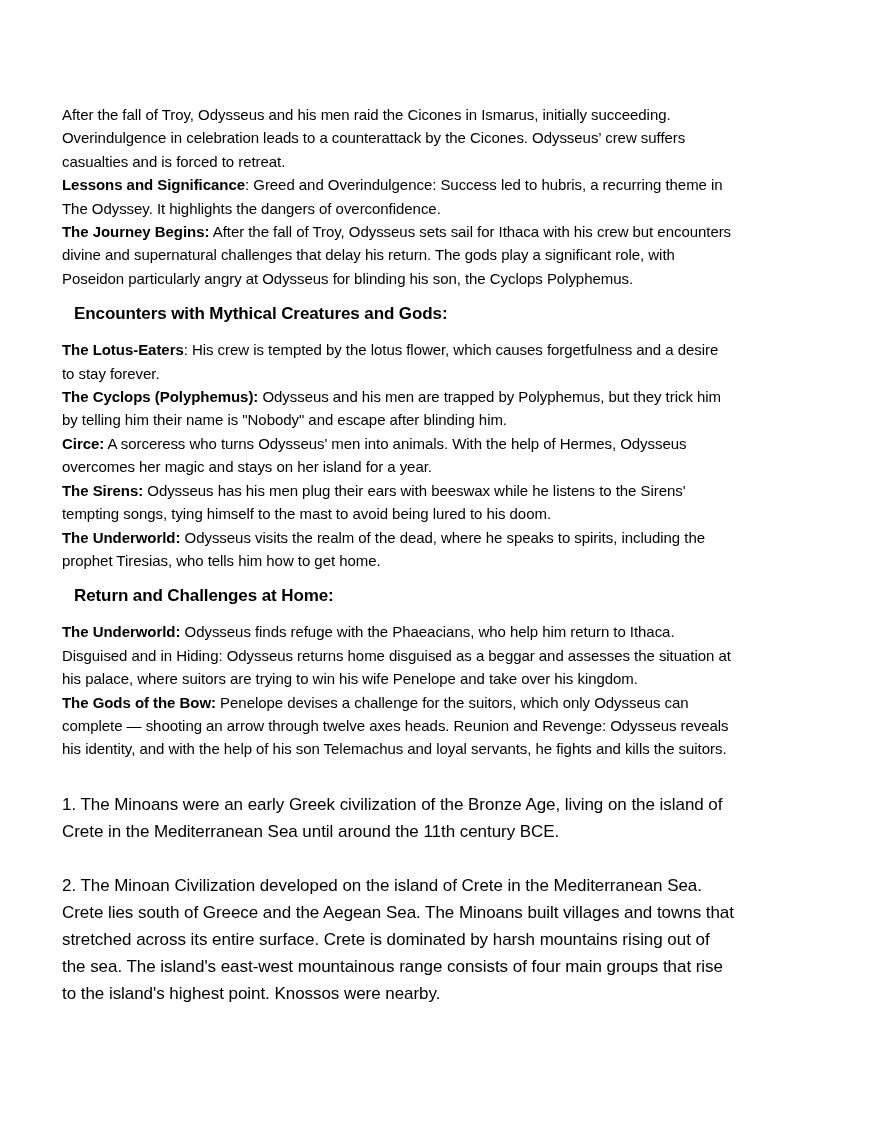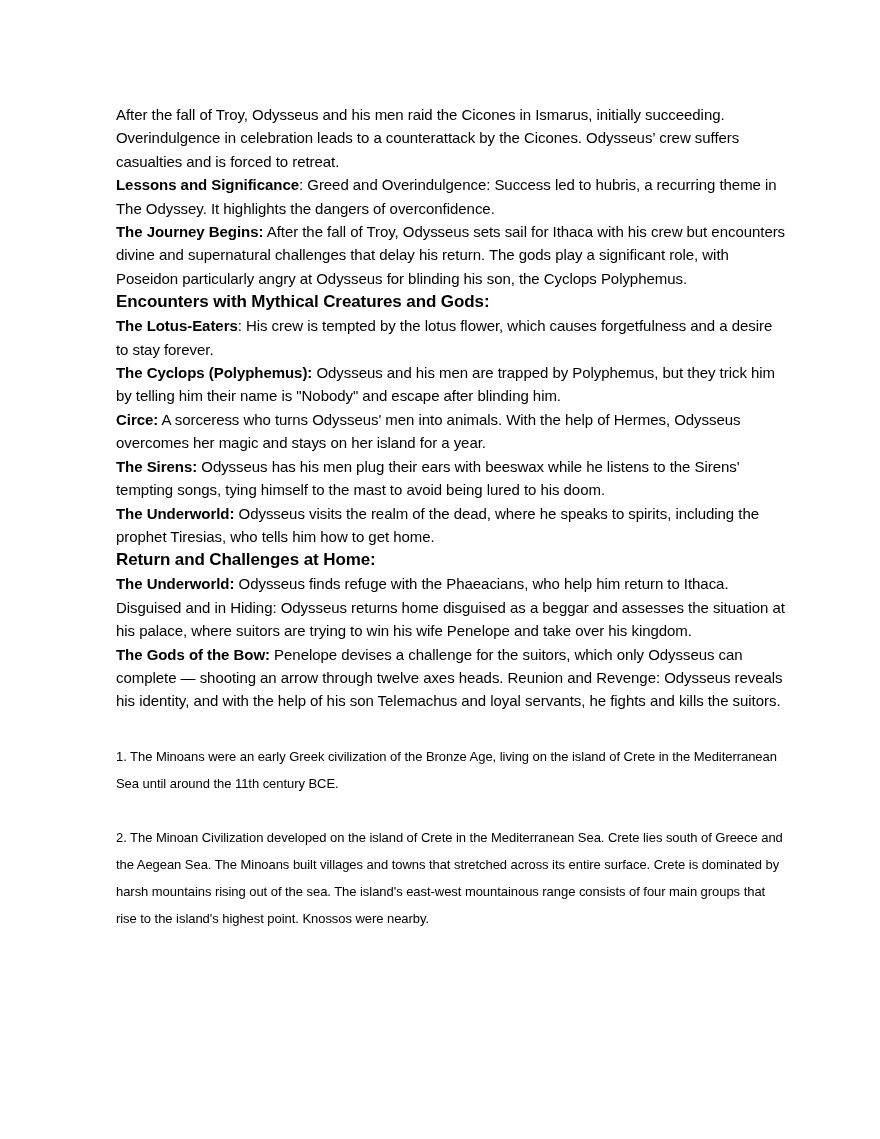--- a/index.html
+++ b/index.html
@@ -13,47 +13,47 @@
     font-family: "Liberation Sans", sans-serif;
     color: #000000;
     -webkit-font-smoothing: antialiased;
   }
   .page {
     position: relative;
     width: 880px;
     height: 1139px;
     background: #ffffff;
     box-sizing: border-box;
-    padding: 103px 105px 0 116px;
+    padding: 103px 105px 0 62px;
   }
   .doc-body {
     width: 672px;
   }
   
   .para {
     font-size: 15px;
     line-height: 23.4px;
     margin: 0;
     text-align: left;
     letter-spacing: -0.05px;
   }
   .para .lead {
     font-weight: bold;
   }
   
   .section-heading {
     font-size: 17px;
     line-height: 24px;
     font-weight: bold;
-    margin: 0;
+    margin: 12px;
     letter-spacing: -0.1px;
   }
   
   .numbered {
-    font-size: 13px;
+    font-size: 17px;
     line-height: 27px;
     margin: 0;
     letter-spacing: -0.05px;
   }
   .gap-numbered-top { height: 30px; }
   .gap-numbered-mid { height: 27px; }
 </style>
 </head>
 <body>
 

